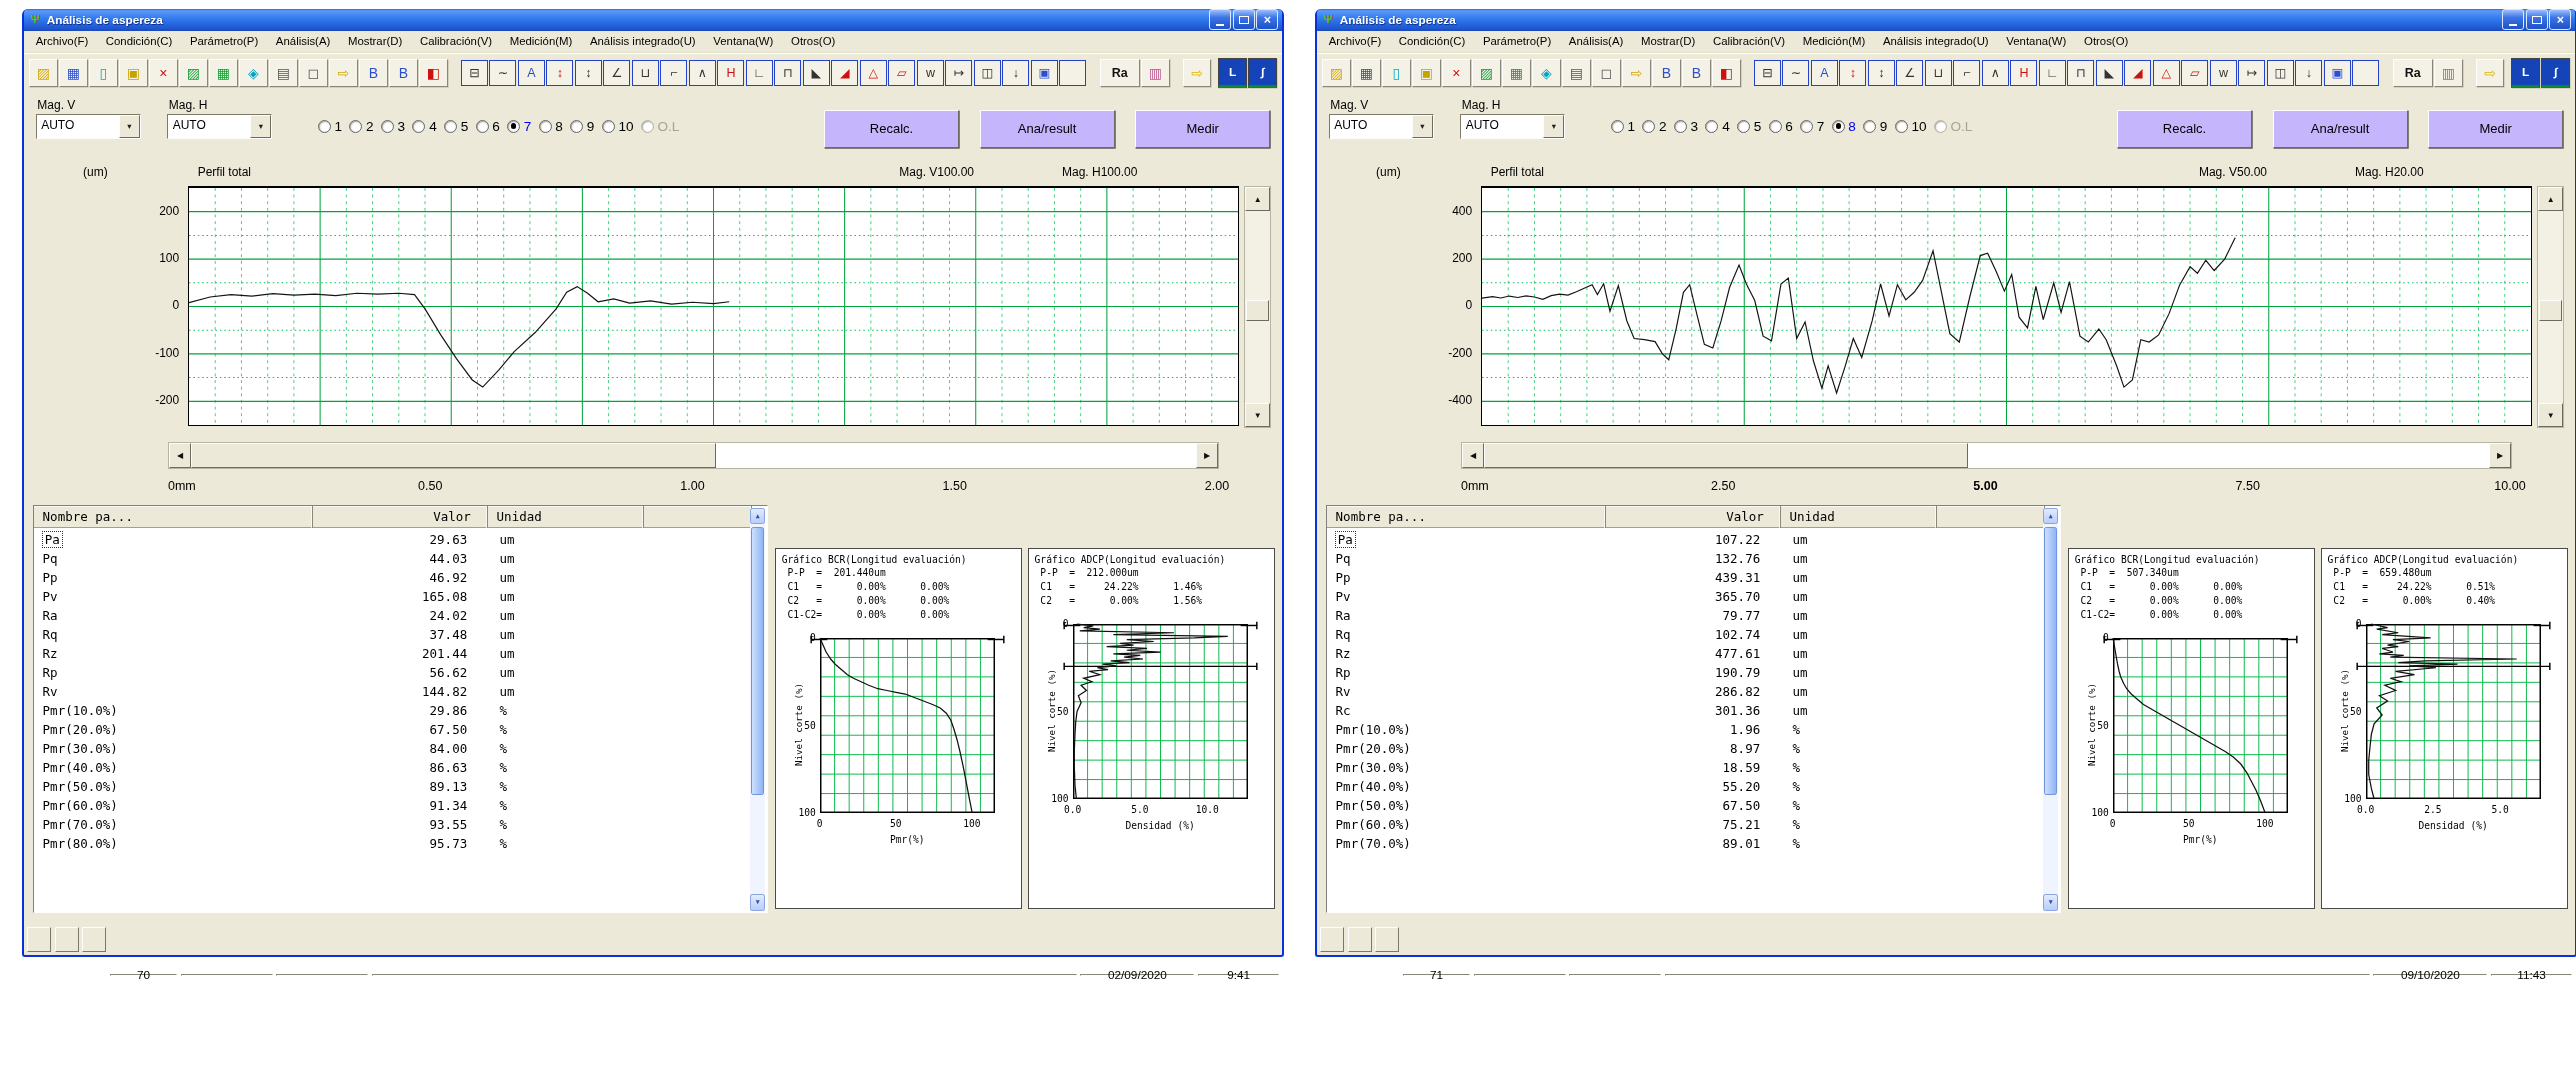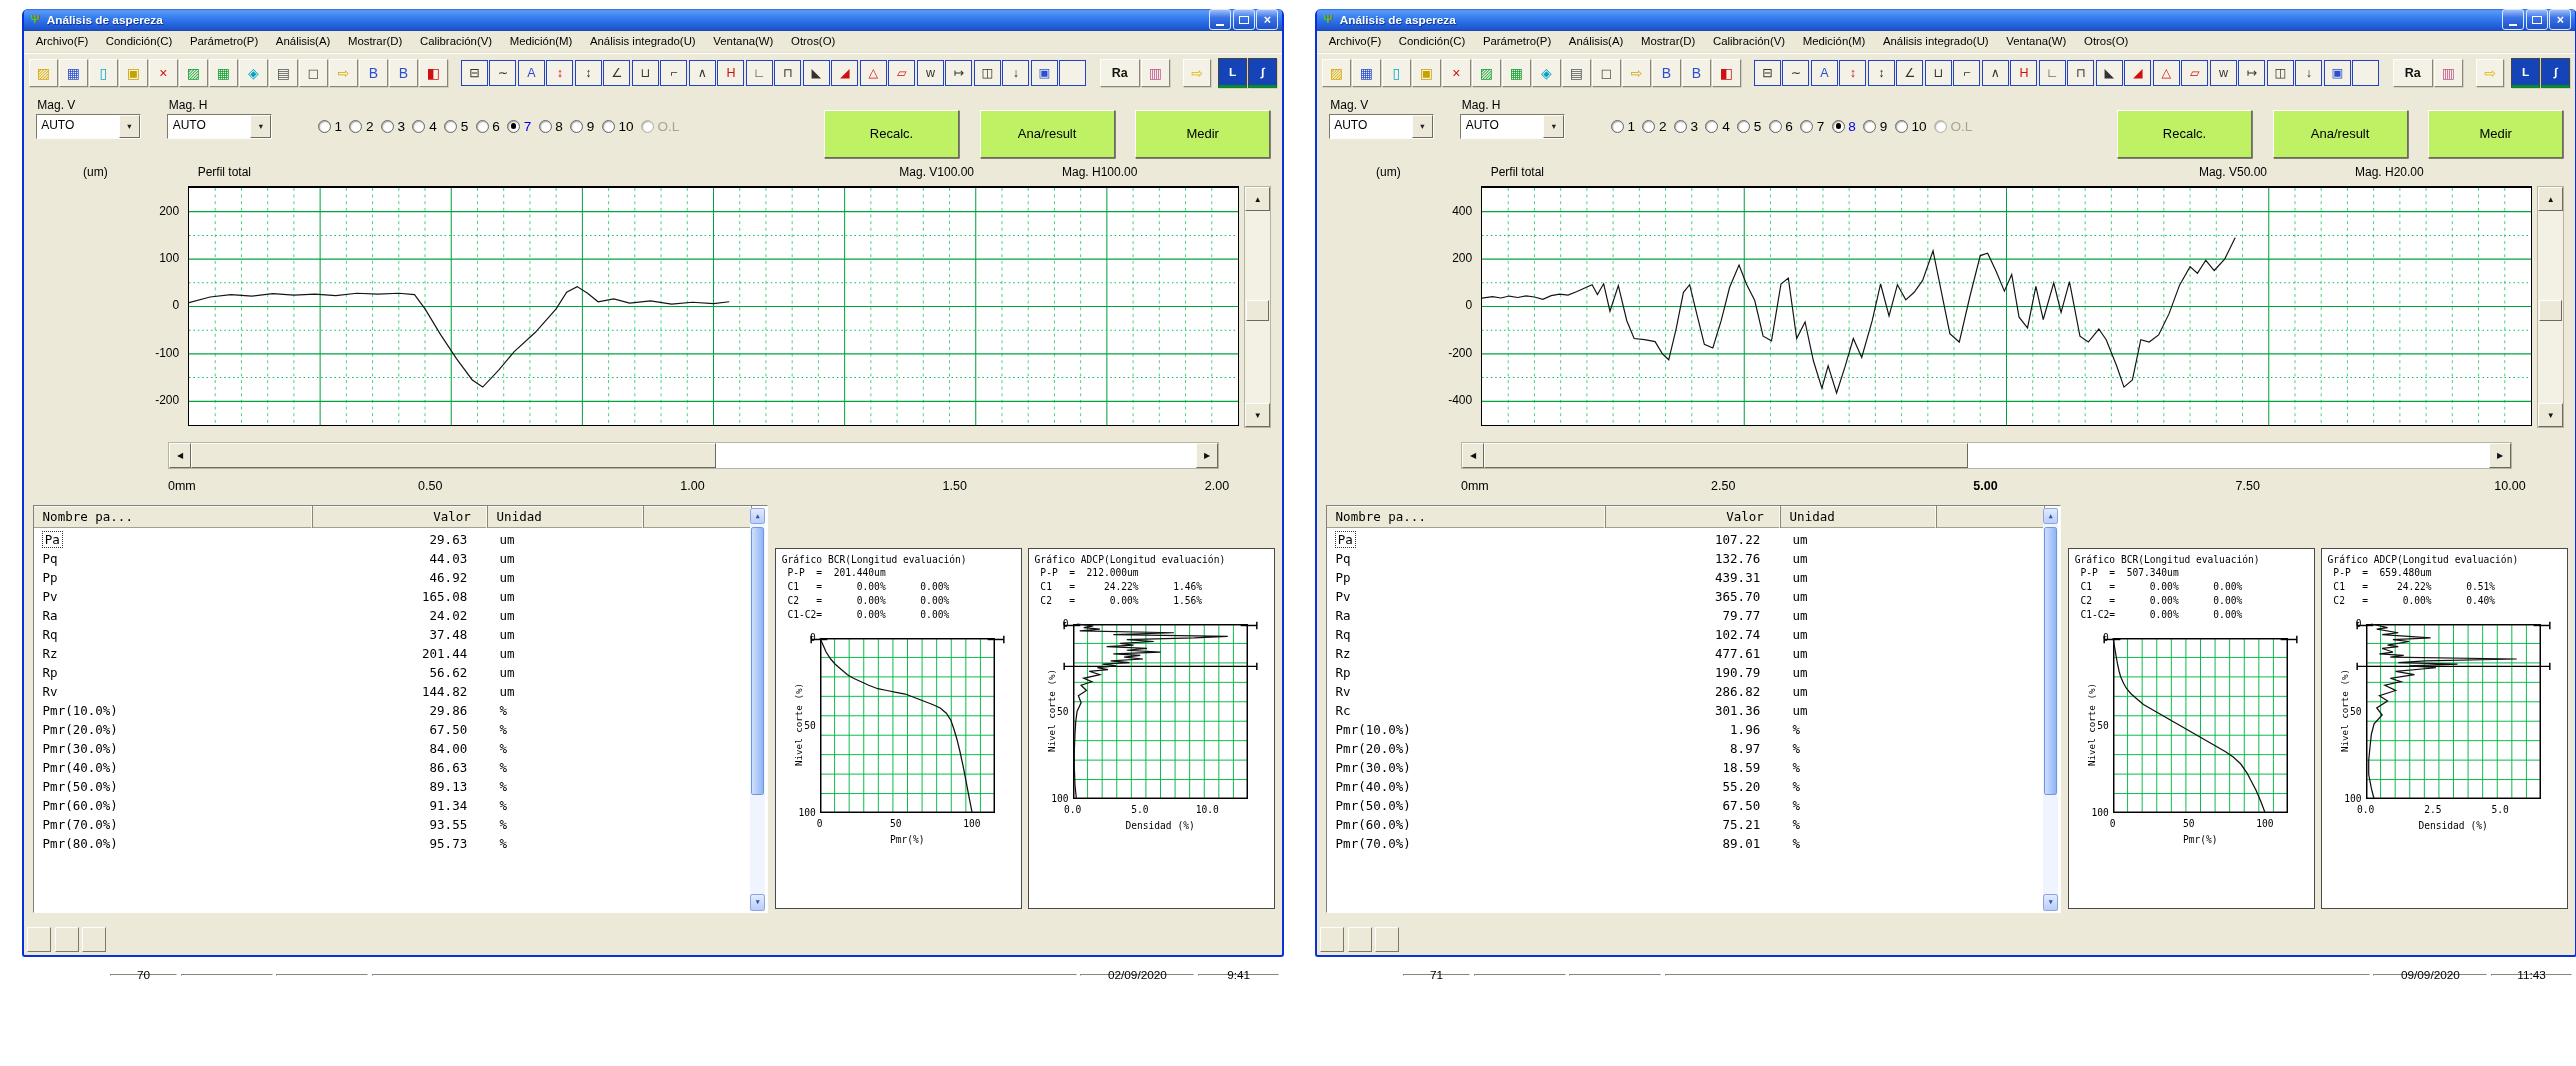--- a/index.html
+++ b/index.html
@@ -52,21 +52,21 @@
     font-size:7.3px;display:flex;align-items:center;justify-content:center;color:#222;}
   .radios{display:flex;align-items:center;margin:22px 0 0 19px;font-size:13.6px;}
   .radio{display:flex;align-items:center;margin-right:7.3px;cursor:pointer;}
   .rdot{width:11px;height:11px;border-radius:50%;background:#fff;border:0.7px solid #666;
     box-shadow:inset 0.7px 0.7px 1.5px #9b9783;margin-right:3.7px;position:relative;}
   .rdot.on::after{content:"";position:absolute;inset:2.9px;background:#000;border-radius:50%;}
   .radio.sel .rlabel{color:#0000f0;}
   .radio.dis .rlabel{color:#a8a49a;}
   .radio.dis .rdot{border-color:#b5b1a2;}
   .ctl-buttons{margin-left:auto;display:flex;gap:20.6px;margin-top:13.2px;}
-  .ctl-btn{width:135px;height:48px;background:#bef264;font-family:"Liberation Sans",sans-serif;
+  .ctl-btn{width:135px;height:38px;background:#c4b5fd;font-family:"Liberation Sans",sans-serif;
     border:1.5px solid;border-color:#fdfdfd #6d6a5e #6d6a5e #fdfdfd;box-shadow:0.7px 0.7px 0 #55524a;
     font-size:13px;cursor:pointer;}
 
   
   .chart-head{display:flex;align-items:center;height:22px;font-size:12px;margin-top:2.9px;}
   .chart-head .unit{margin-left:59px;}
   .chart-head .ptitle{margin-left:90px;}
   .chart-head .magv{margin-left:auto;}
   .chart-head .magh{width:169px;text-align:left;margin-left:88px;margin-right:51px;}
   .chart-row{display:flex;margin-top:2.9px;}
@@ -1020,20 +1020,20 @@
     </div>
   </div>
   <div class="statusbar">
     <div class="sb-btn"></div>
     <div class="sb-btn"></div>
     <div class="sb-btn"></div>
     <div class="sb-panel sb-c">71</div>
     <div class="sb-panel sb-s"></div>
     <div class="sb-panel sb-s"></div>
     <div class="sb-panel sb-l"></div>
-    <div class="sb-panel sb-d">09/09/2020</div>
+    <div class="sb-panel sb-d">09/10/2020</div>
     <div class="sb-panel sb-t">11:43</div>
   </div>
 </div>
 
 <div class="captions">
 </div>
 
 
 </body></html>

